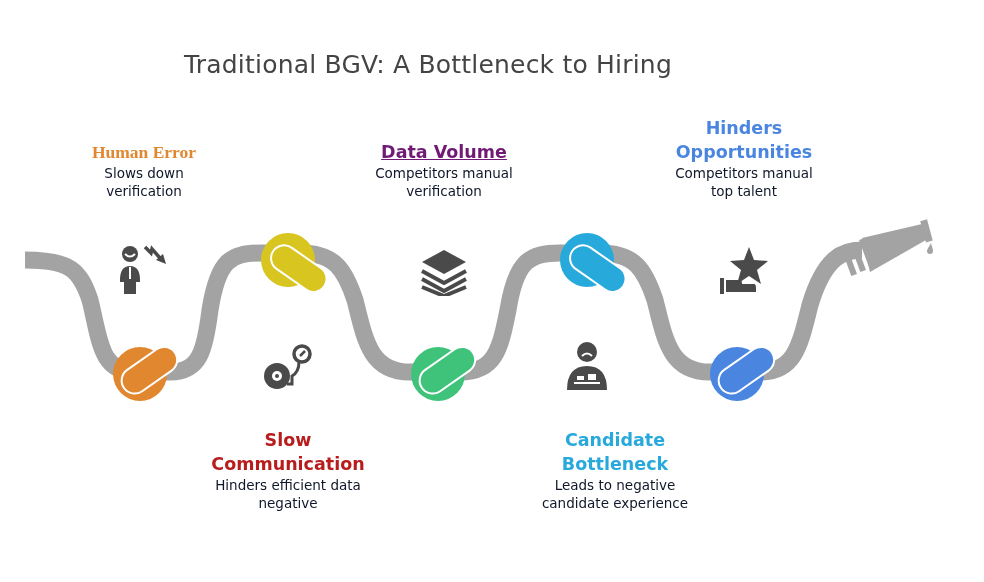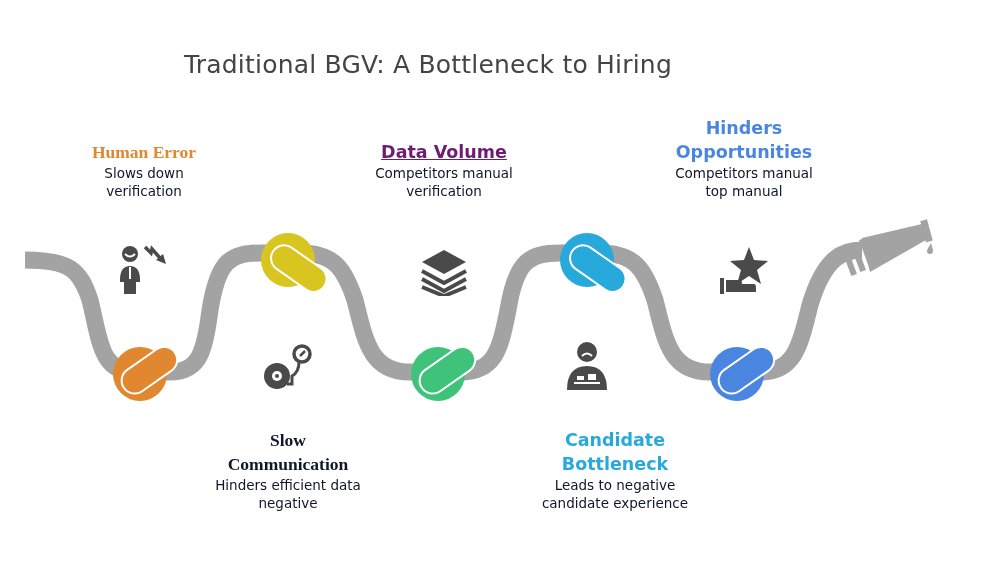--- a/index.html
+++ b/index.html
@@ -60,21 +60,21 @@
 
 <div class="block" style="left:34px; top:140px;">
   <div class="heading" style="color:#E0872F;font-family:Liberation Serif, serif;">Human Error</div>
   <div class="desc">
     <div>Slows down</div>
     <div>verification</div>
   </div>
 </div>
 
 <div class="block" style="left:178px; top:428px;">
-  <div class="heading" style="color:#0f172a;font-family:Liberation Serif, serif;">
+  <div class="heading" style="color:#b91c1c;">
     <div>Slow</div>
     <div>Communication</div>
   </div>
   <div class="desc">
     <div>Hinders efficient data</div>
     <div>negative</div>
   </div>
 </div>
 
 <div class="block" style="left:334px; top:140px;">
@@ -96,21 +96,21 @@
   </div>
 </div>
 
 <div class="block" style="left:634px; top:116px;">
   <div class="heading" style="color:#4A86E0;">
     <div>Hinders</div>
     <div>Opportunities</div>
   </div>
   <div class="desc">
     <div>Competitors manual</div>
-    <div>top manual</div>
+    <div>top talent</div>
   </div>
 </div>
 
 <svg class="icon" style="left:112px; top:240px;" width="60" height="58" viewBox="0 0 60 58">
   <g fill="#4A4A4A">
     <circle cx="18" cy="14" r="8"></circle>
     <path d="M13,14 Q18,19 23,14" stroke="#ffffff" stroke-width="2" fill="none"></path>
     <path d="M8,40 Q8,26 18,26 Q28,26 28,40 L28,42 L24,42 L24,54 L12,54 L12,42 L8,42 Z"></path>
     <rect x="17" y="27" width="2" height="12" fill="#ffffff"></rect>
   </g>

